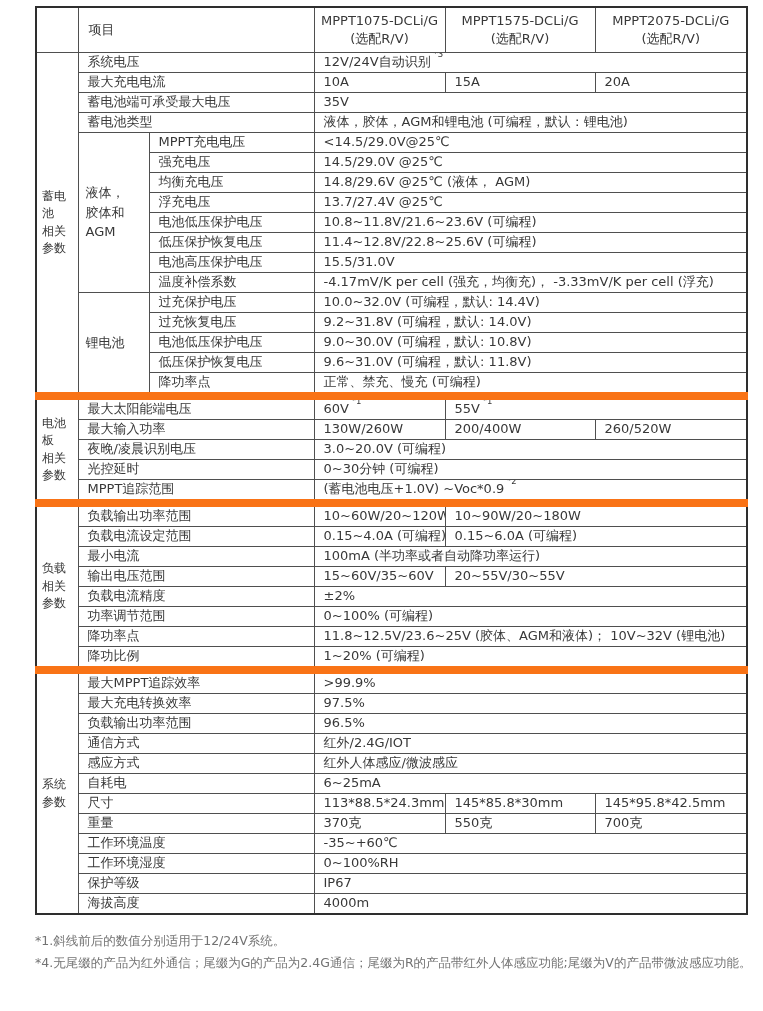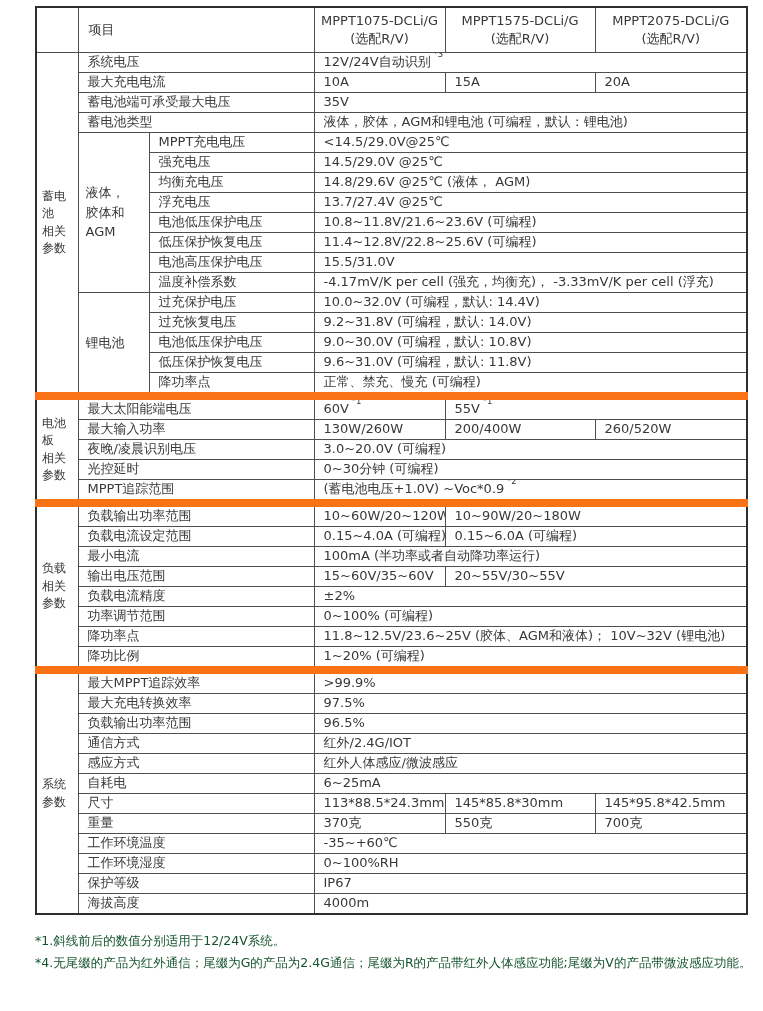--- a/index.html
+++ b/index.html
@@ -67,21 +67,21 @@
     position: relative;
     top: -4px;
     letter-spacing: 0;
   }
   .footnotes {
     margin-top: 15px;
     width: 720px;
   }
   .footnote {
     font-size: 12.5px;
-    color: #14532d;
+    color: #737373;
     line-height: 21.5px;
     white-space: nowrap;
   }
 </style>
 </head>
 <body>
 
 <div class="page">
 
   <table class="spec">

